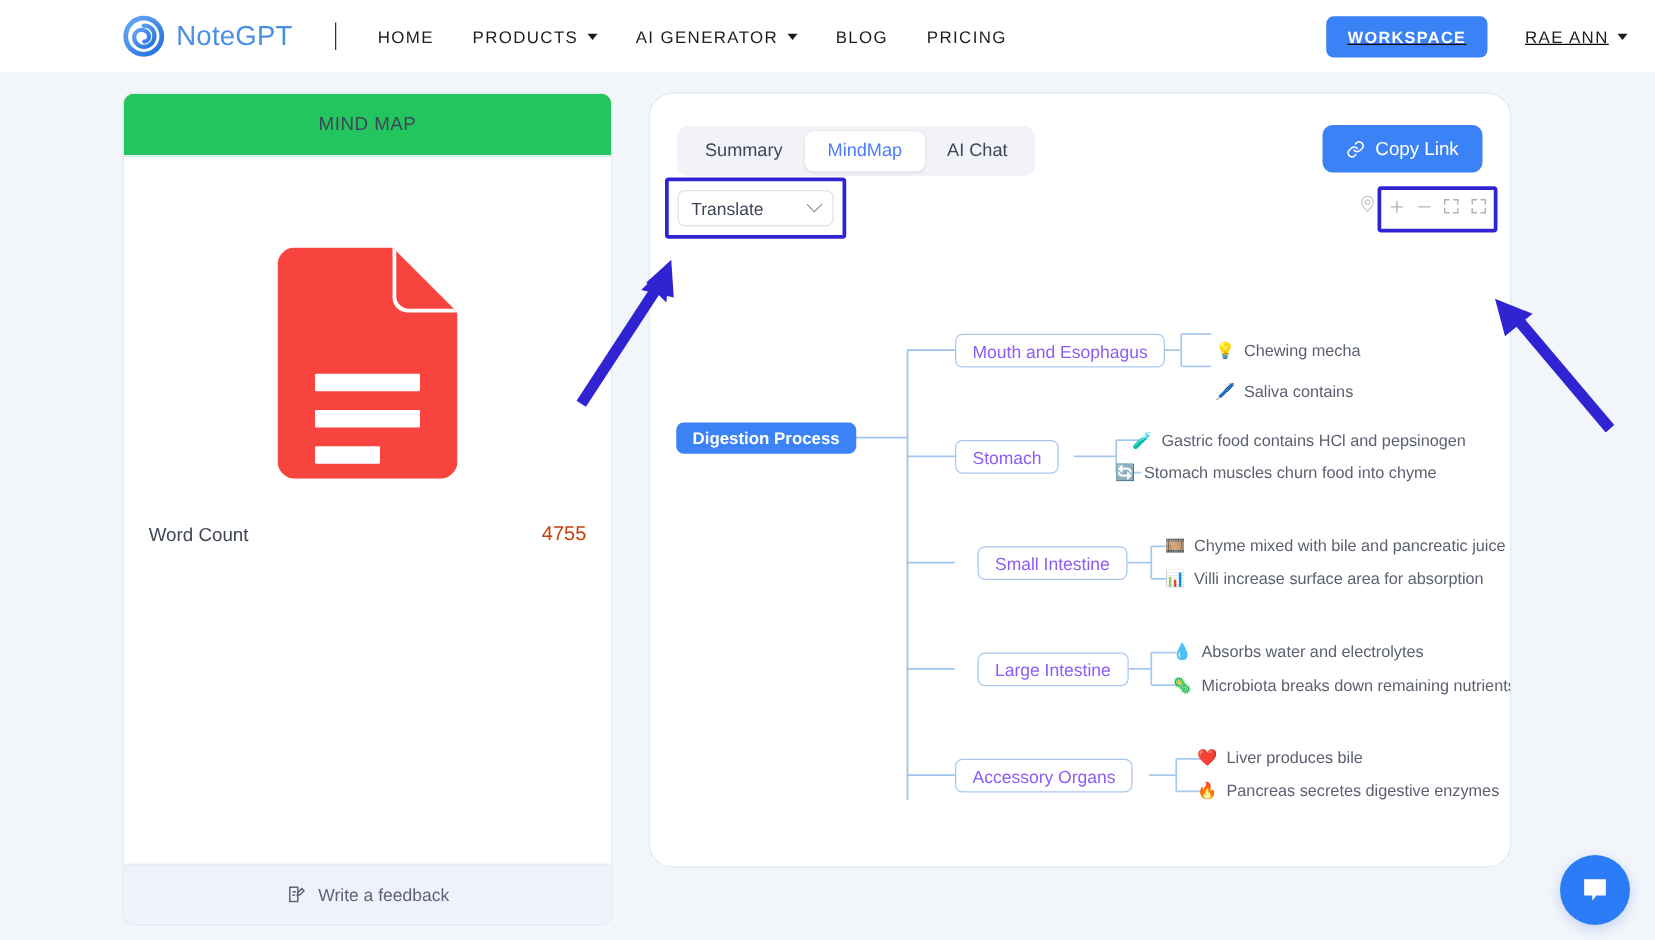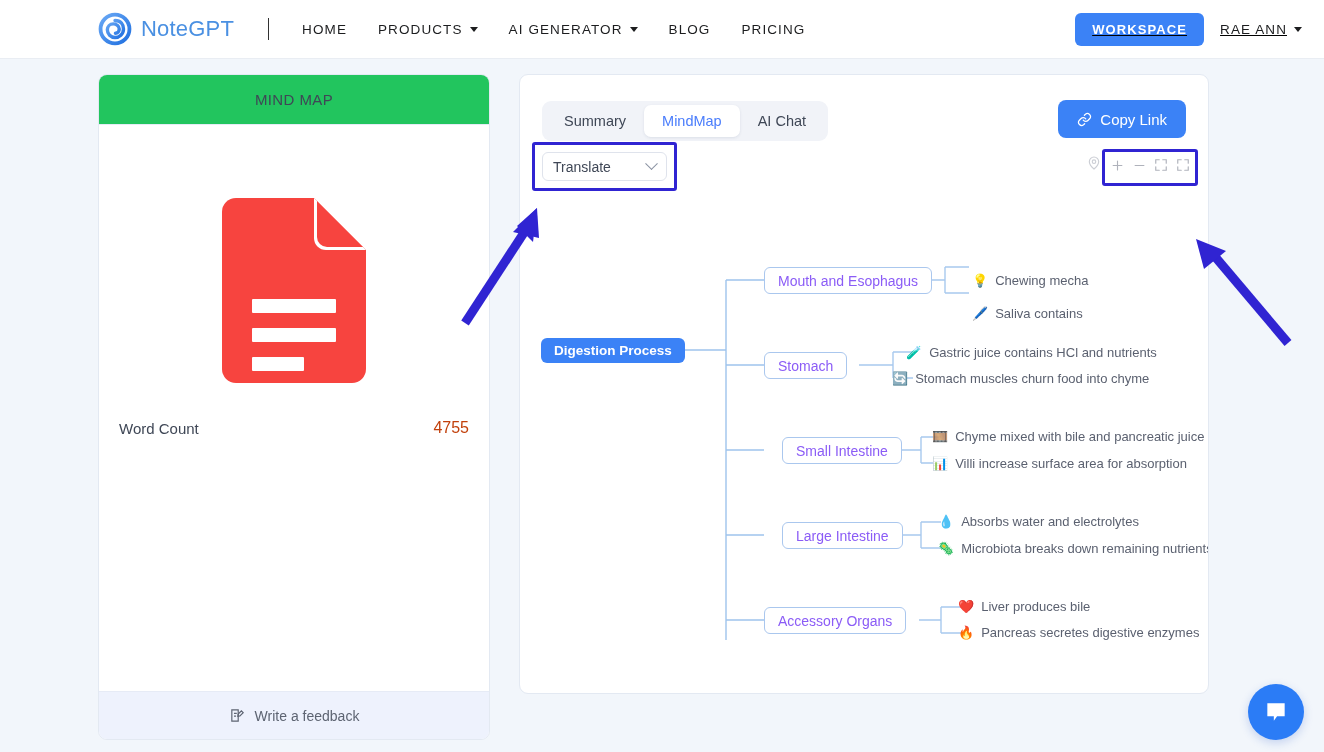--- a/index.html
+++ b/index.html
@@ -46,21 +46,21 @@
   .nav-right {
     margin-left: auto; display: flex; align-items: center; margin-right: 22px; text-decoration: underline;
   }
   .workspace-btn {
     background: #3b82f6; color: #fff; border: none; border-radius: 6px;
     padding: 9px 17px; font-size: 13px; letter-spacing: 1.1px;
     font-weight: 700; cursor: pointer;
     font-family: "Liberation Sans", sans-serif;
   }
   .user-menu {
-    margin-left: 16px; font-size: 13.5px; letter-spacing: 1.1px;
+    margin-left: 30px; font-size: 13.5px; letter-spacing: 1.1px;
     color: #1c1d1f; display: flex; align-items: center; cursor: pointer;
   }
 
   
   .left-card {
     position: absolute; left: 98px; top: 74px;
     width: 392px; height: 666px;
     background: #ffffff;
     border-radius: 9px;
     border: 1px solid #e3e9f2;
@@ -92,21 +92,21 @@
     border-top: 1px solid #e6ebf6;
     display: flex; align-items: center; justify-content: center;
     gap: 9px; font-size: 14px; color: #5d6472; cursor: pointer;
   }
 
   
   .right-card {
     position: absolute; left: 519px; top: 74px;
     width: 690px; height: 620px;
     background: #ffffff;
-    border-radius: 9px;
+    border-radius: 19px;
     border: 1px solid #e3e9f2;
     overflow: hidden;
   }
   .tabs {
     position: absolute; left: 22px; top: 26px;
     background: #f1f3f8; border-radius: 9px;
     padding: 4px; display: flex; gap: 0px;
   }
   .tab {
     padding: 8px 18px; font-size: 14.5px; color: #3f4756;
@@ -366,21 +366,21 @@
         <span class="emo">💡</span>
         <span>Chewing mecha</span>
       </div>
       <div class="leaf" style="left:451px; top:118px; transform:translateY(-50%);">
         <span class="emo">🖊️</span>
         <span>Saliva contains</span>
       </div>
 
       <div class="leaf" style="left:385px; top:157px; transform:translateY(-50%);">
         <span class="emo">🧪</span>
-        <span>Gastric juice contains HCl and nutrients</span>
+        <span>Gastric food contains HCl and pepsinogen</span>
       </div>
       <div class="leaf" style="left:371px; top:183px; transform:translateY(-50%);">
         <span class="emo">🔄</span>
         <span>Stomach muscles churn food into chyme</span>
       </div>
 
       <div class="leaf" style="left:411px; top:241px; transform:translateY(-50%);">
         <span class="emo">🎞️</span>
         <span>Chyme mixed with bile and pancreatic juice</span>
       </div>

